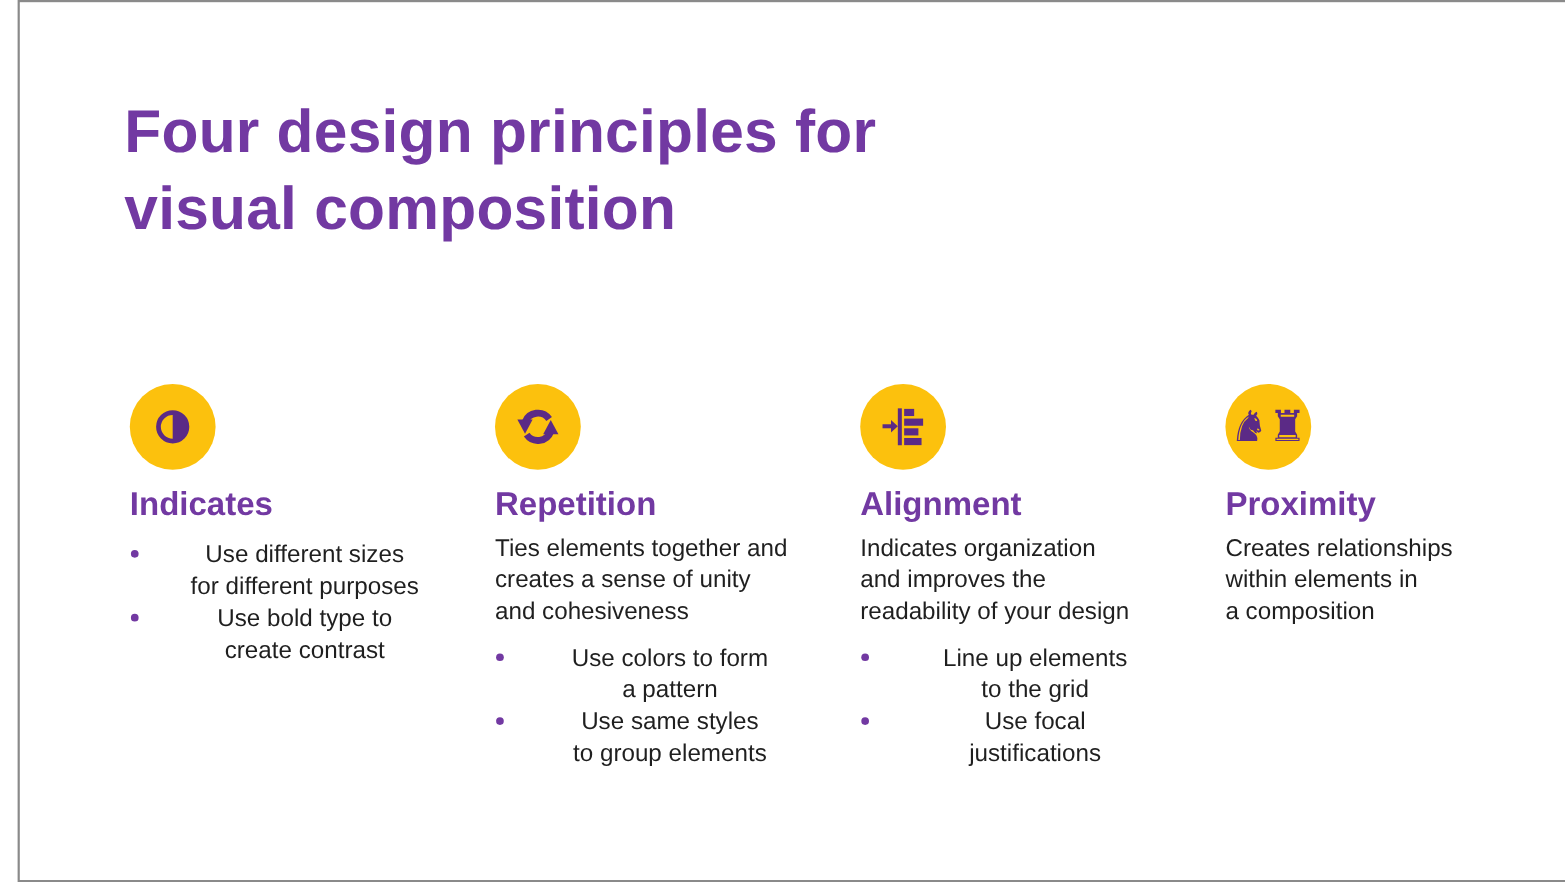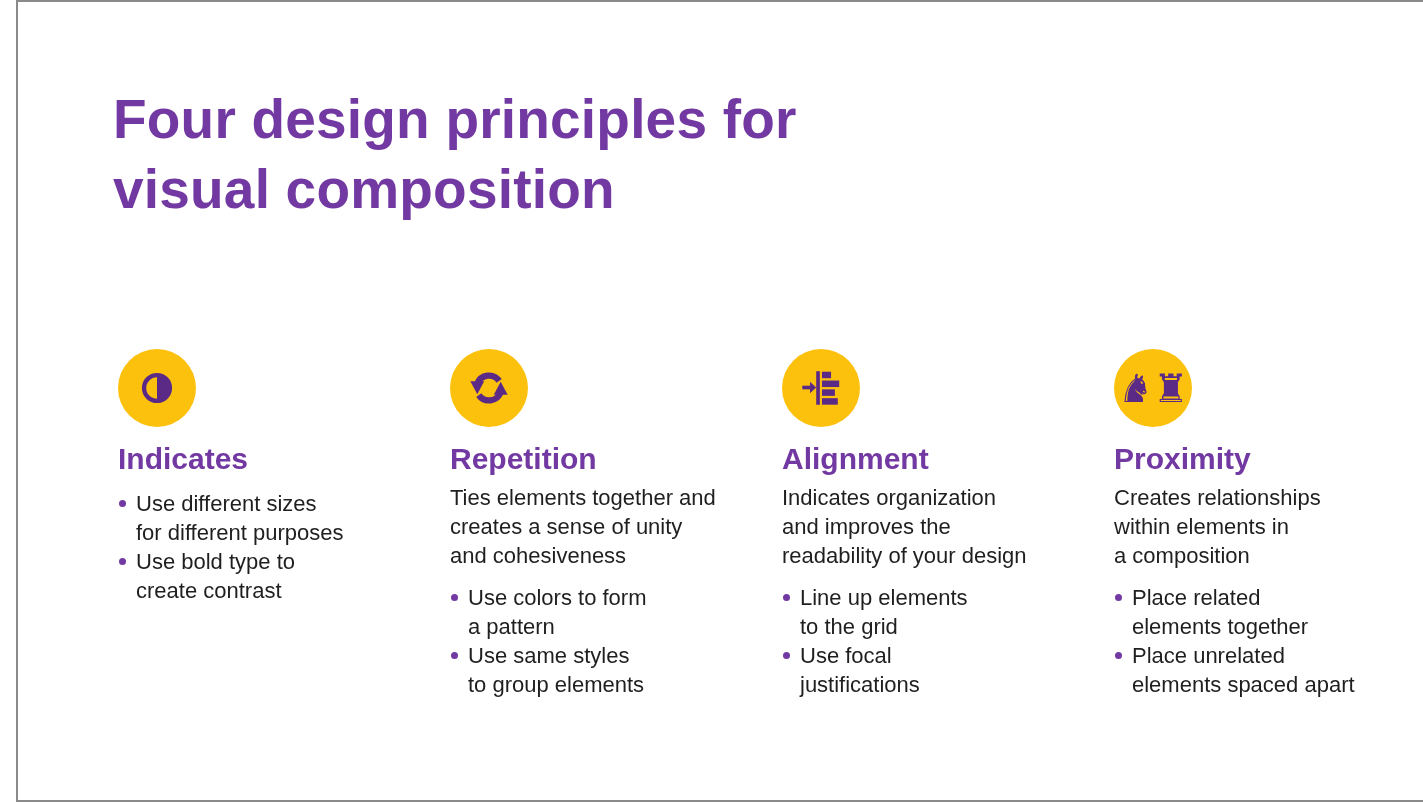--- a/index.html
+++ b/index.html
@@ -60,20 +60,21 @@
     font-size: 22px;
     line-height: 29px;
     color: #1f1f1f;
     white-space: pre-line;
   }
 
   .principle-bullets {
     margin: 13px 0 0 0;
     padding: 0;
     list-style: none;
+    text-align: center;
   }
 
   .principle-bullets li {
     position: relative;
     padding-left: 18px;
     font-size: 22px;
     line-height: 29px;
     color: #1f1f1f;
     white-space: pre-line;
   }
@@ -183,22 +184,16 @@
       <div class="icon-circle">
         <div class="chess-glyphs">
           <span class="mirrored">♞</span>
           <span>♜</span>
         </div>
       </div>
       <h2 class="principle-heading">Proximity</h2>
       <p class="principle-desc">Creates relationships
 within elements in
 a composition</p>
-      <ul class="principle-bullets">
-        <li>Place related
-elements together</li>
-        <li>Place unrelated
-elements spaced apart</li>
-      </ul>
     </div>
 
   </div>
 </div>
 
 </body></html>

